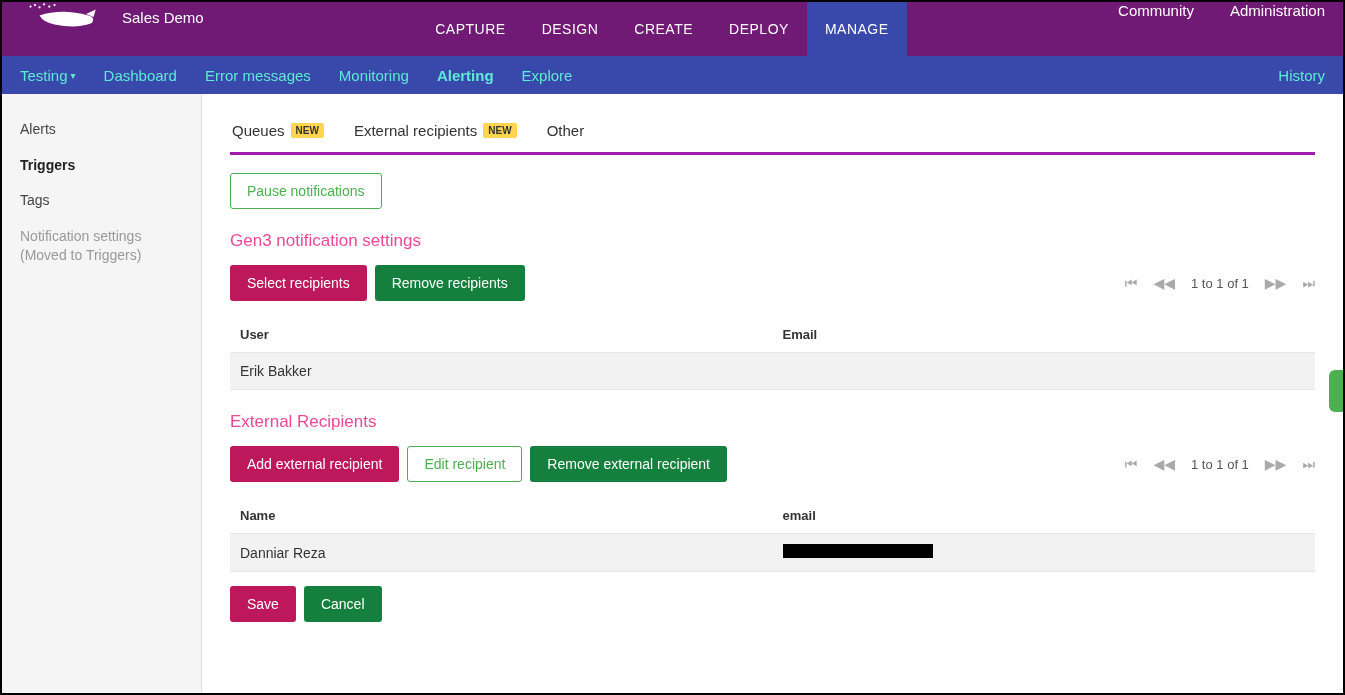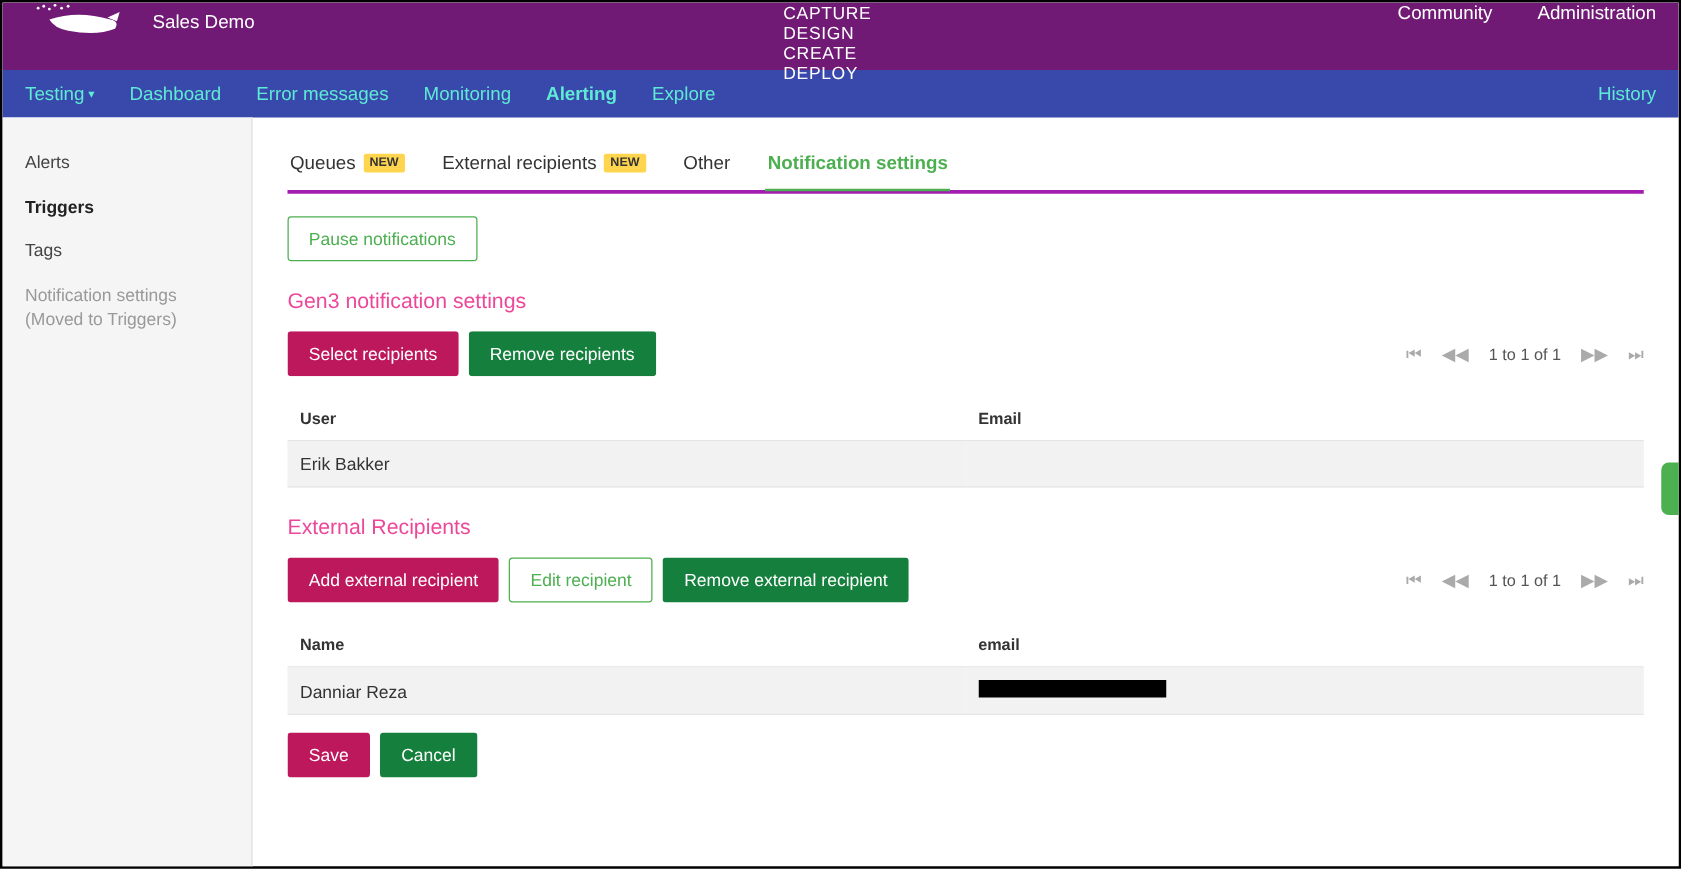--- a/index.html
+++ b/index.html
@@ -3,21 +3,21 @@
 <meta charset="utf-8">
 <style>
   * { box-sizing: border-box; margin: 0; padding: 0; }
   body { font-family: "Segoe UI", Arial, sans-serif; font-size: 14px; color: #333; background: #fff; width: 1345px; height: 695px; overflow: hidden; border: 2px solid #000; }
   
   
   .topnav { background: #701a75; height: 54px; display: flex; align-items: flex-start; color: #fff; }
   .logo { display: flex; align-items: center; padding: 0 20px; }
   .logo-icon { width: 80px; height: 30px; display: flex; align-items: center; }
   .brand { margin-left: 20px; font-size: 15px; color: #fff; }
-  .top-tabs { display: flex; margin-left: auto; height: 100%; flex-direction: column; }
+  .top-tabs { display: flex; margin-left: auto; height: 100%; }
   .top-tab { padding: 0 18px; display: flex; align-items: center; font-size: 14px; letter-spacing: 0.5px; cursor: pointer; }
   .top-tab.active { background: #3949ab; }
   .top-right { display: flex; margin-left: auto; }
   .top-right .top-link { padding: 0 18px; display: flex; align-items: center; font-size: 15px; cursor: pointer; }
   
   
   .secnav { background: #3949ab; height: 38px; display: flex; align-items: center; color: #5eead4; padding: 0 4px; }
   .secnav-item { padding: 0 14px; height: 100%; display: flex; align-items: center; font-size: 15px; cursor: pointer; }
   .secnav-item.active { font-weight: 700; }
   .caret::after { content: "▾"; font-size: 10px; margin-left: 3px; }
@@ -84,20 +84,21 @@
           </g>
         </svg>
     </span>
     <span class="brand">Sales Demo</span>
   </div>
   <div class="top-tabs">
     <div class="top-tab">CAPTURE</div>
     <div class="top-tab">DESIGN</div>
     <div class="top-tab">CREATE</div>
     <div class="top-tab">DEPLOY</div>
+    <div class="top-tab active">MANAGE</div>
   </div>
   <div class="top-right">
     <div class="top-link">Community</div>
     <div class="top-link">Administration</div>
   </div>
 </div>
 
 <div class="secnav">
   <div class="secnav-item caret">Testing</div>
   <div class="secnav-item">Dashboard</div>
@@ -124,23 +125,20 @@
         <span>Queues</span>
         <span class="badge-new">NEW</span>
       </div>
       <div class="ctab">
         <span>External recipients</span>
         <span class="badge-new">NEW</span>
       </div>
       <div class="ctab">
         <span>Other</span>
       </div>
-      <div class="ctab active">
-        <span>Notification settings</span>
-      </div>
     </div>
 
     
     <button class="btn btn-green-outline">Pause notifications</button>
 
     
     <div class="section-title">Gen3 notification settings</div>
     <div class="toolbar">
       <div class="btn-row">
         <button class="btn btn-green">Select recipients</button>

